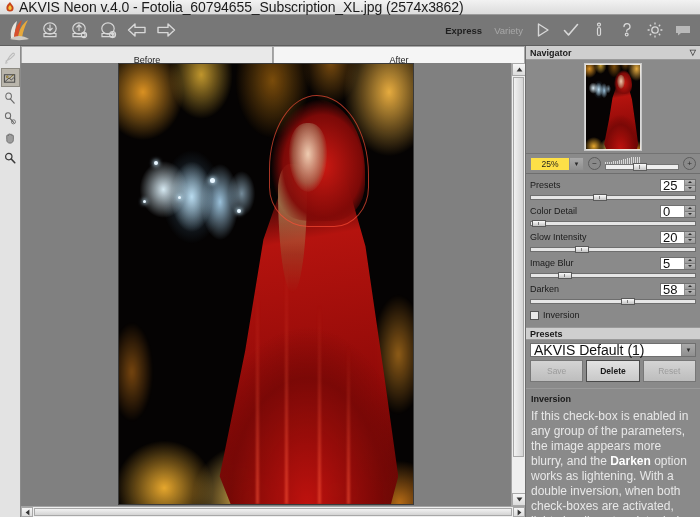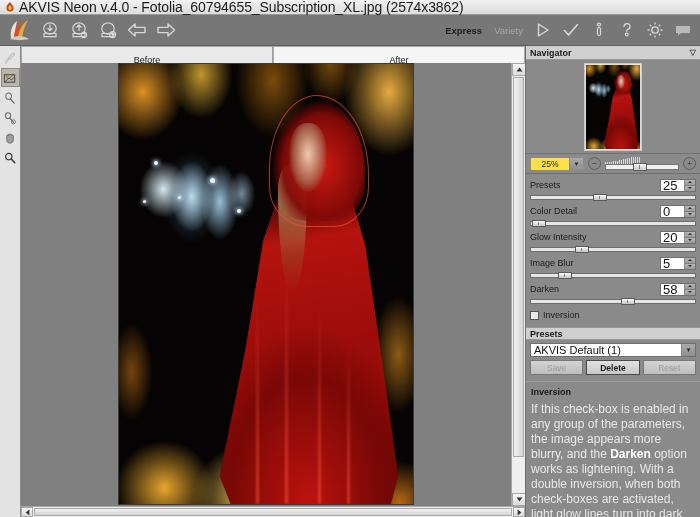--- a/index.html
+++ b/index.html
@@ -392,30 +392,30 @@
     background: #cfcfcf; border-top: 1px solid #9a9a9a; border-bottom: 1px solid #9a9a9a;
     height: 13px; display: flex; align-items: center; padding: 0 4px;
     font-size: 9px; font-weight: bold; color: #1a1a1a;
     box-sizing: border-box; margin-top: 3px;
   }
   .preset-body { padding: 3px 4px; background: #8a8a8a; }
   .preset-combo {
     display: flex; align-items: center; height: 14px;
     background: #fff; border: 1px solid #6f6f6f; box-sizing: border-box;
   }
-  .preset-combo .val { flex: 1; font-size: 11px; padding-left: 3px; color: #111; }
+  .preset-combo .val { flex: 1; font-size: 14px; padding-left: 3px; color: #111; }
   .preset-combo .arrow {
     width: 13px; height: 100%; background: linear-gradient(#a9a9a9,#8f8f8f);
     border-left: 1px solid #8b8b8b;
     display: flex; align-items: center; justify-content: center;
     font-size: 6px; color: #2a2a2a; cursor: pointer;
   }
   .preset-btns { display: flex; gap: 3px; margin-top: 3px; }
   .pbtn {
-    flex: 1; height: 15px; font-size: 8.5px;
+    flex: 1; height: 22px; font-size: 8.5px;
     background: linear-gradient(#e2e2e2,#c8c8c8);
     border: 1px solid #777; box-sizing: border-box;
     display: flex; align-items: center; justify-content: center;
     color: #1a1a1a; cursor: pointer;
   }
   .pbtn.disabled { color: #9b9b9b; background: linear-gradient(#d4d4d4,#bdbdbd); cursor: default; }
   .pbtn.primary { border: 1px solid #4a4a4a; font-weight: bold; }
 
   .hint {
     background: #8a8a8a; padding: 5px 5px 6px 5px;

